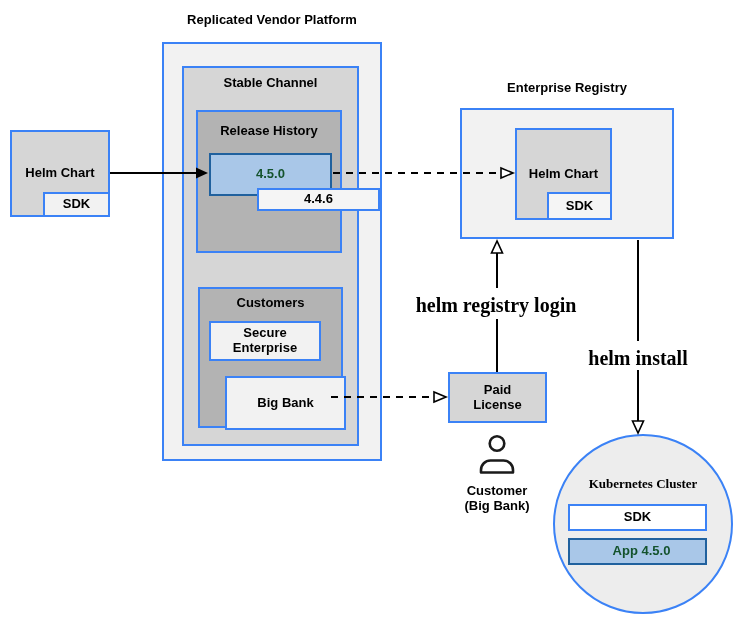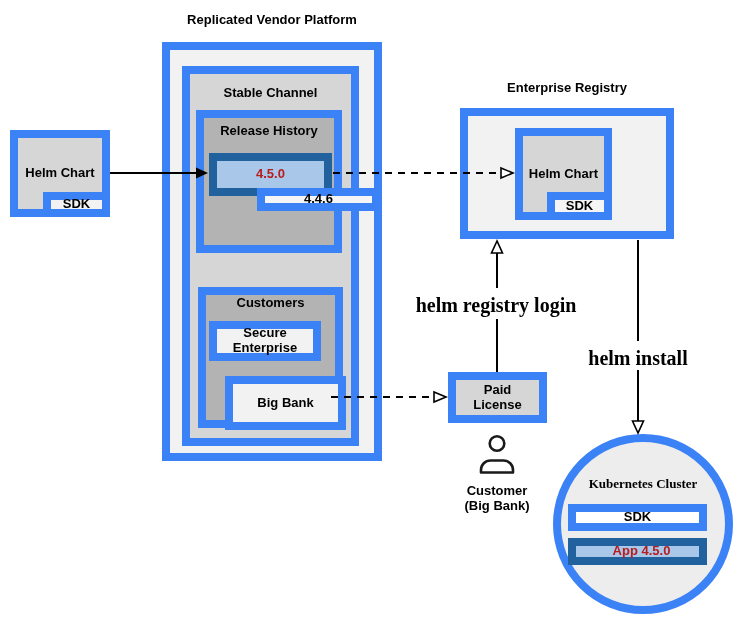--- a/index.html
+++ b/index.html
@@ -1,28 +1,28 @@
 <!DOCTYPE html>
 <html><head>
 <meta charset="utf-8">
 <style>
   html,body{margin:0;padding:0;background:#ffffff;}
   #canvas{
     position:relative;width:747px;height:634px;background:#ffffff;overflow:hidden;
     font-family:"Liberation Sans","DejaVu Sans",sans-serif;color:#000;
   }
-  .box{position:absolute;box-sizing:border-box;border:8px solid #3b82f6;}
+  .box{position:absolute;box-sizing:border-box;border:2px solid #3b82f6;}
   .fill-lightest{background:#f5f5f5;}
   .fill-light{background:#f2f2f2;}
   .fill-mid{background:#d6d6d6;}
   .fill-dark{background:#b3b3b3;}
   .fill-white{background:#ffffff;}
   .fill-circle{background:#ededed;}
   .blue{background:#a9c7e8;border-color:#20619e;}
-  .blue .lbl{color:#b91c1c;}
+  .blue .lbl{color:#14532d;}
   .center-flex{display:flex;align-items:center;justify-content:center;text-align:center;}
   .lbl{font-weight:bold;font-size:13px;line-height:1.12;}
   .title{position:absolute;font-weight:bold;font-size:13px;text-align:center;}
   .cmd{
     position:absolute;font-family:Liberation Serif, serif;
     font-weight:bold;font-size:20px;text-align:center;letter-spacing:0px;white-space:nowrap;
   }
   .circle{border-radius:50%;}
   svg.overlay{position:absolute;left:0;top:0;pointer-events:none;z-index:30;}
   .wrap-narrow{display:inline-block;}
@@ -30,21 +30,21 @@
 </head>
 <body>
 
 <div id="canvas">
 
   <div class="title" style="left:162px;top:12px;width:220px;">Replicated Vendor Platform</div>
 
   <div class="box fill-light" style="left:162px;top:42px;width:220px;height:419px;"></div>
 
   <div class="box fill-mid" style="left:182px;top:66px;width:177px;height:380px;"></div>
-  <div class="title" style="left:182px;top:85px;width:177px;">Stable Channel</div>
+  <div class="title" style="left:182px;top:75px;width:177px;">Stable Channel</div>
 
   <div class="box fill-dark" style="left:196px;top:110px;width:146px;height:143px;"></div>
   <div class="title" style="left:196px;top:123px;width:146px;">Release History</div>
 
   <div class="box blue center-flex" style="left:209px;top:153px;width:123px;height:43px;">
     <span class="lbl">4.5.0</span>
   </div>
 
   <div class="box fill-lightest center-flex" style="left:209px;top:188px;width:123px;height:23px;margin-left:48px;">
     <span class="lbl">4.4.6</span>

